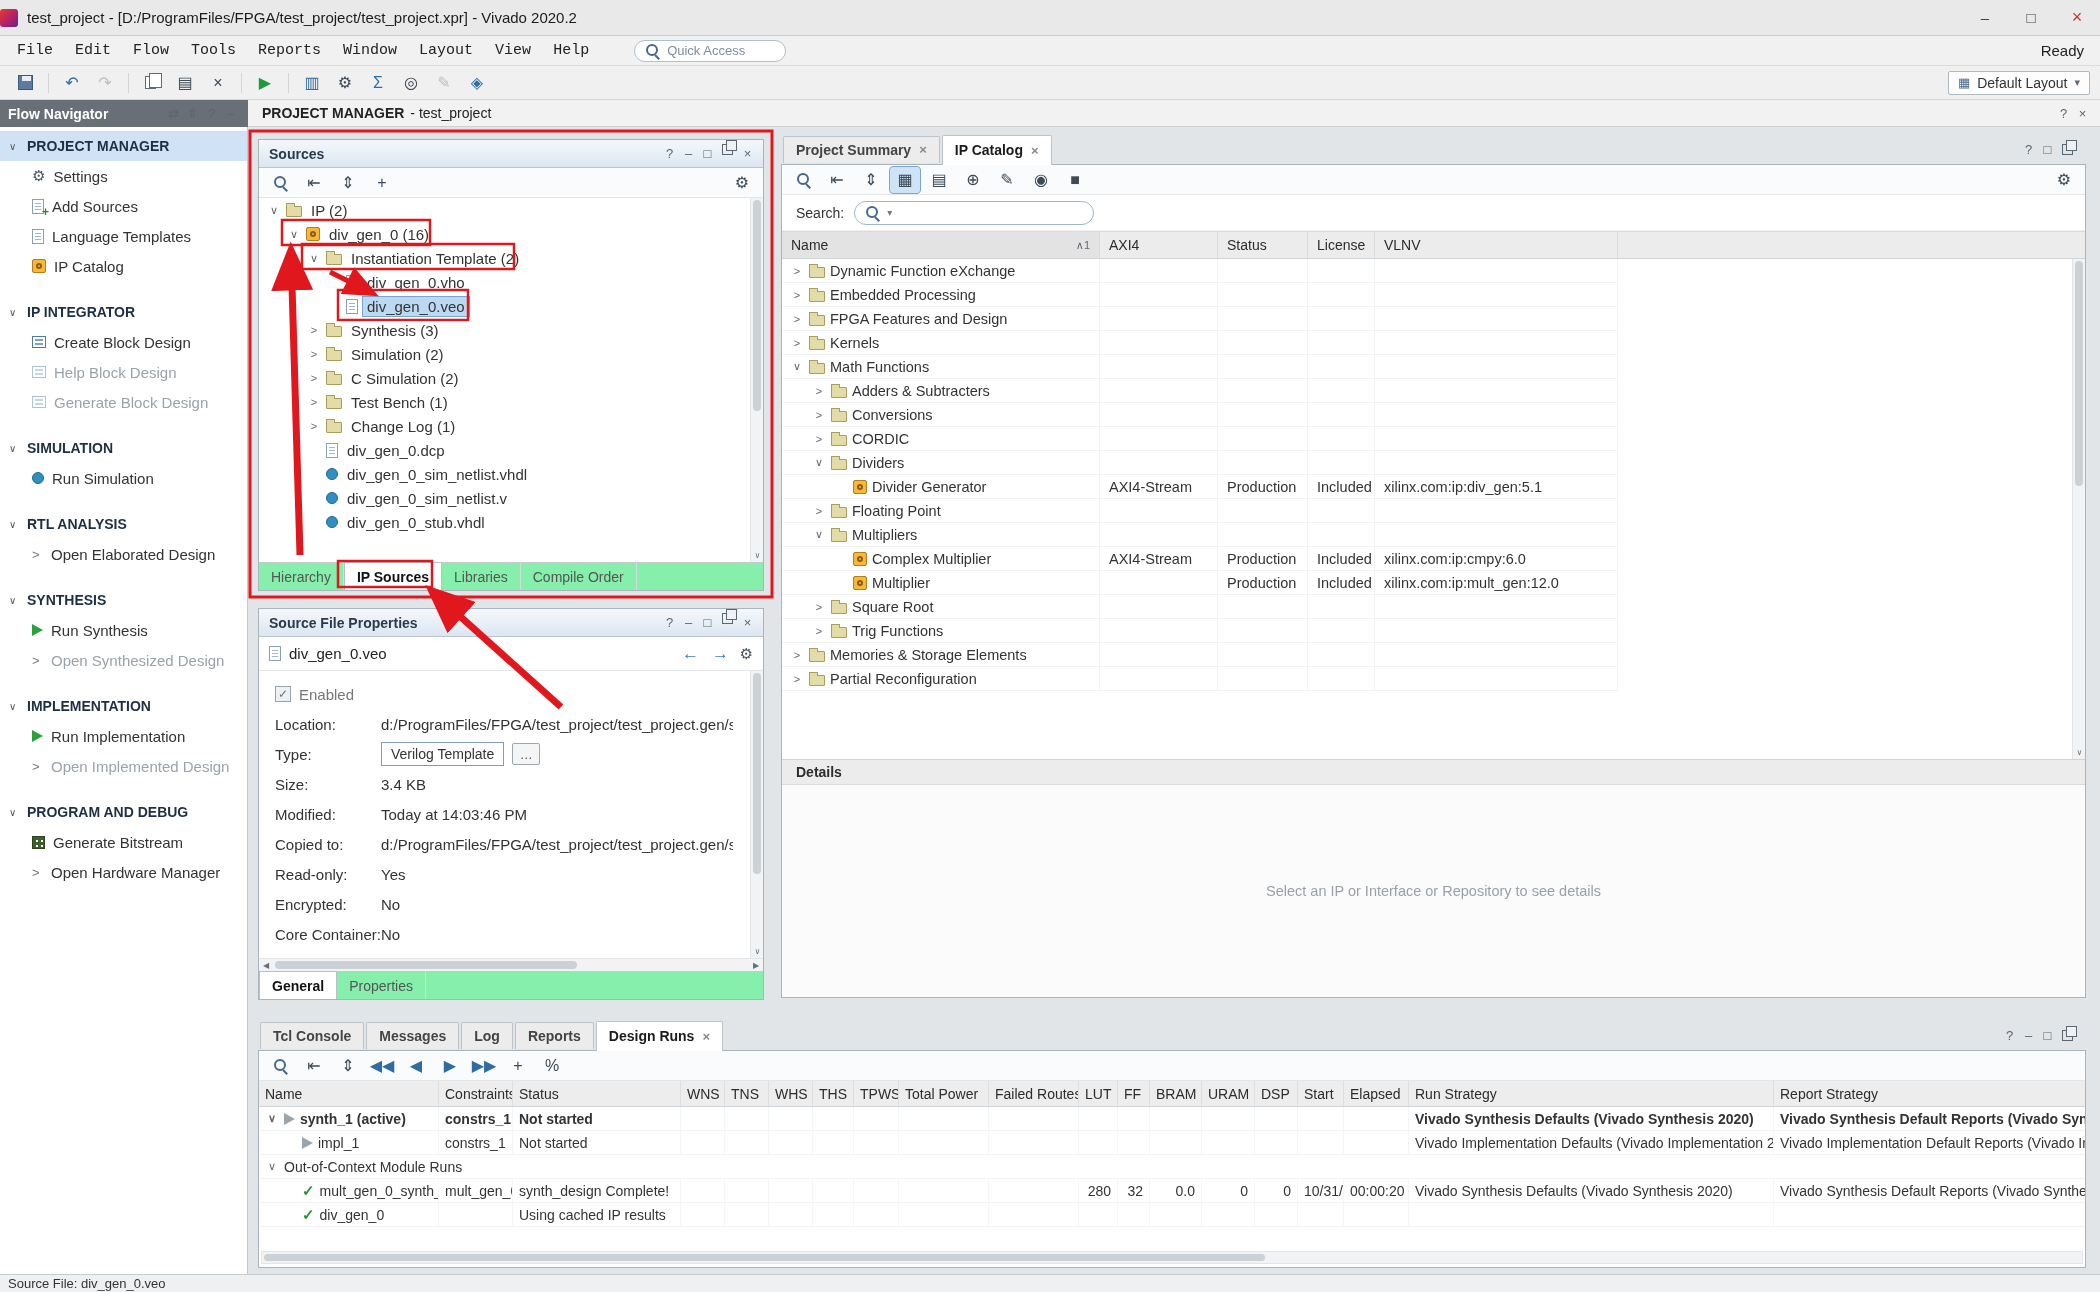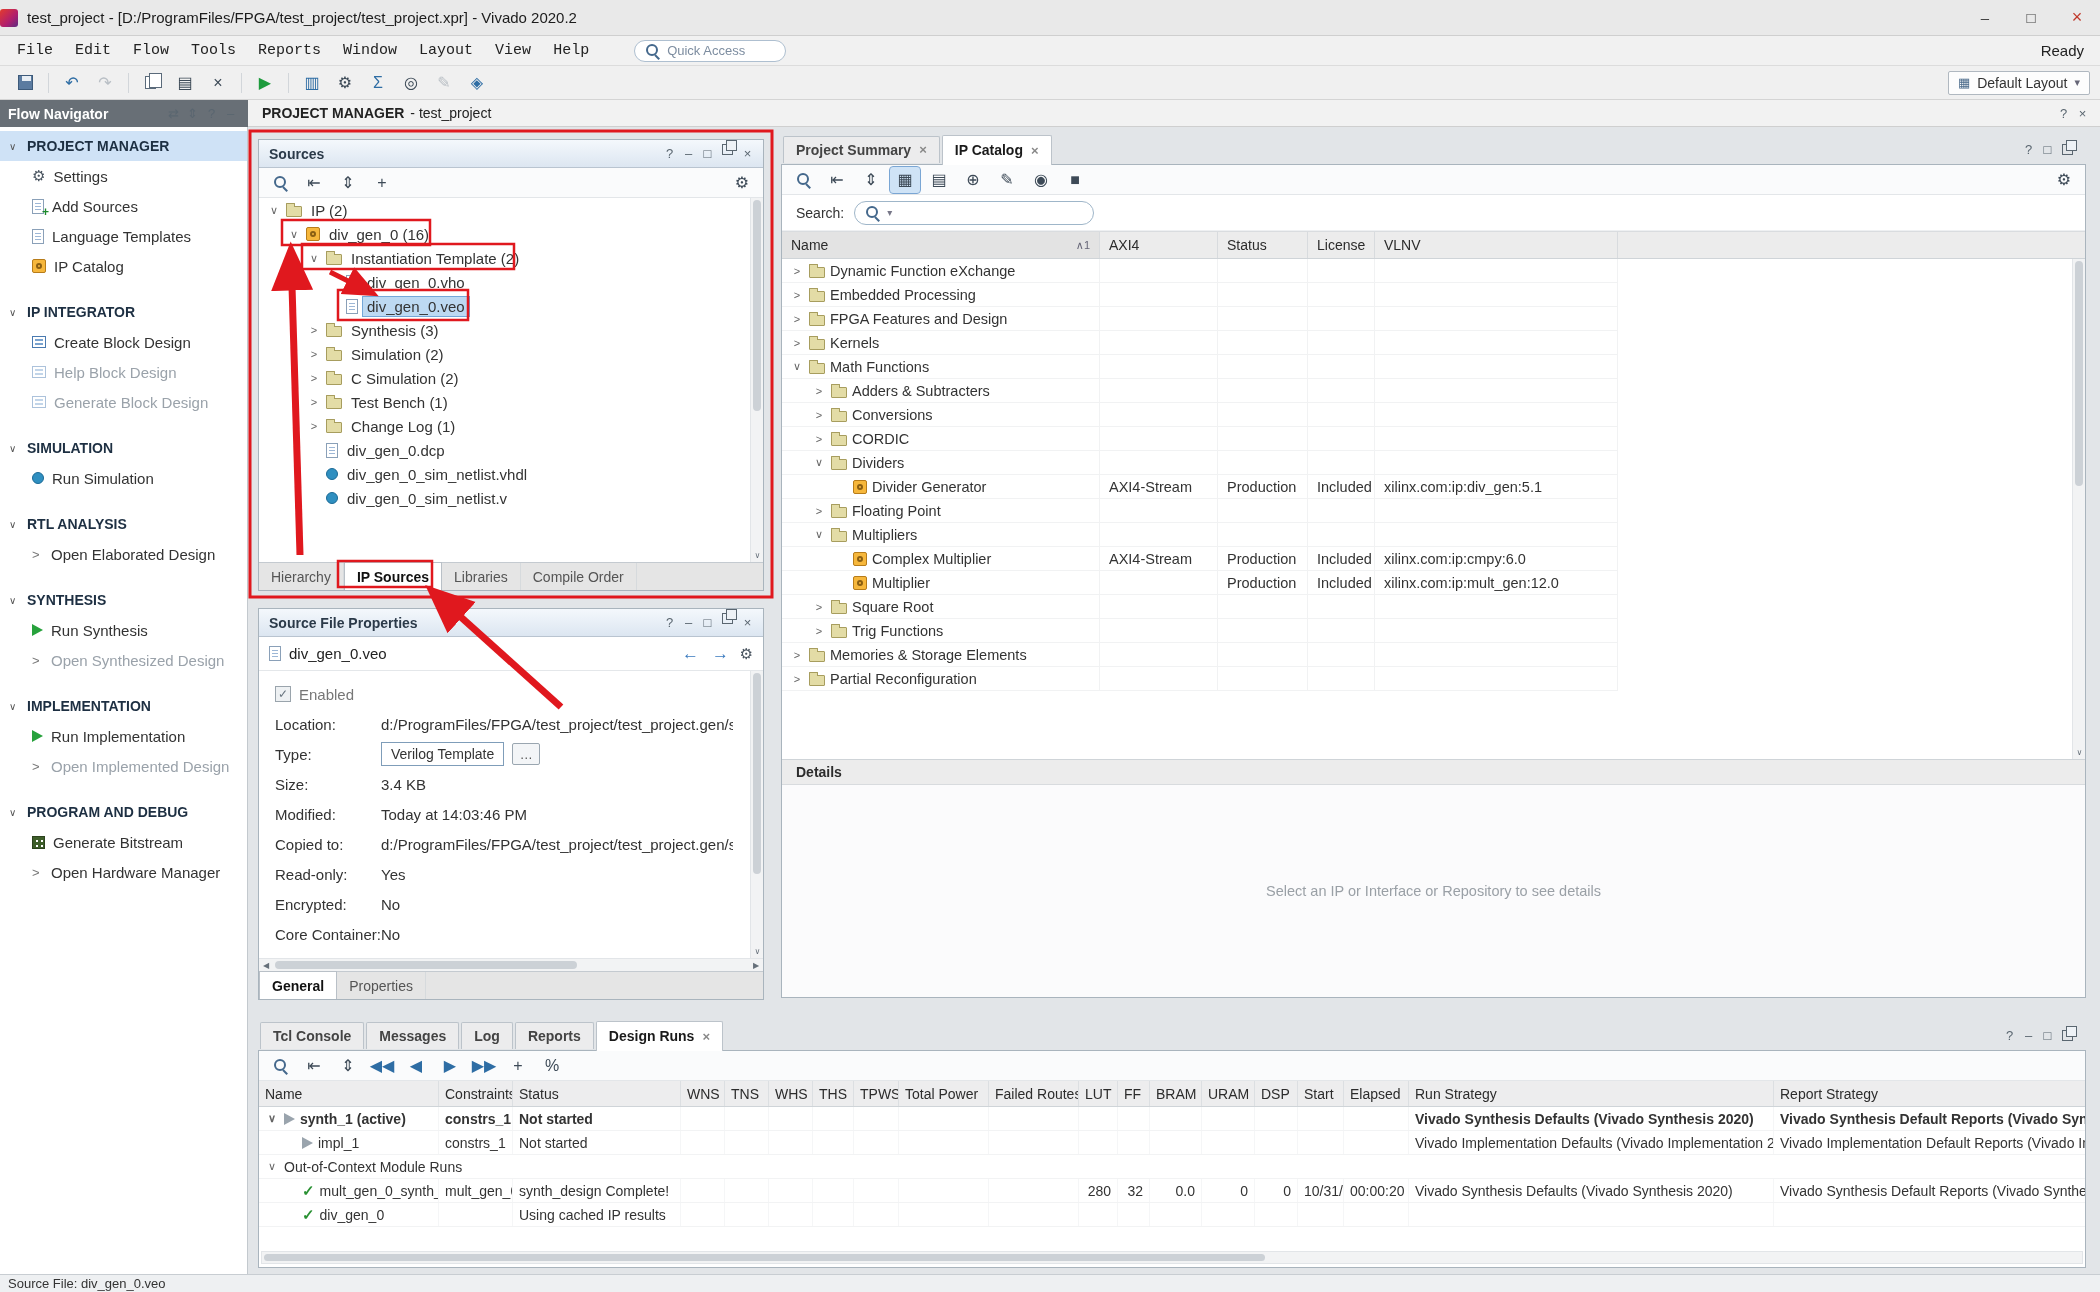--- a/index.html
+++ b/index.html
@@ -90,21 +90,21 @@
   .ic-copy::after{ content:""; position:absolute; left:3px; top:-4px; width:11px; height:13px; border:1px solid #5a6a7a; background:#fff; }
 
   
   .tree{ flex:1; position:relative; overflow:hidden; background:#fff; }
   .tree-row{ height:24px; display:flex; align-items:center; gap:5px; font-size:15px; color:#333; white-space:nowrap; }
   .tree-caret{ width:14px; flex:0 0 14px; text-align:center; font-size:11px; color:#666; }
   .tree-label{ padding:1px 4px; }
   .tree-label.selected{ background:var(--sel); outline:1px solid #74a7d8; }
 
   
-  .btabbar{ height:28px; flex:0 0 28px; display:flex; align-items:stretch; background:#e5e5e5; border-top:1px solid #c4cad0; }
+  .btabbar{ height:28px; flex:0 0 28px; display:flex; align-items:stretch; background:#86efac; border-top:1px solid #c4cad0; }
   .btab{ padding:0 12px; display:flex; align-items:center; font-size:14px; color:#555; border-right:1px solid #d6dadd; }
   .btab.active{ background:#fff; border:1px solid #b9c0c7; border-bottom:none; margin-top:-1px; color:#111; font-weight:bold; }
 
   
   .prop-sub{ height:34px; flex:0 0 34px; display:flex; align-items:center; gap:8px; padding:0 10px; border-bottom:1px solid #e4e7ea; font-size:15px; color:#222; }
   .nav-arrow{ color:#3a7abf; font-size:17px; width:22px; text-align:center; }
   .prop-body{ flex:1; position:relative; padding:8px 16px 0 16px; overflow:hidden; }
   .prop-row{ height:30px; display:flex; align-items:center; font-size:15px; }
   .prop-label{ width:106px; flex:0 0 106px; color:#333; }
   .prop-value{ color:#333; white-space:nowrap; overflow:hidden; max-width:352px; }
@@ -470,20 +470,25 @@
           </div>
           <div class="tree-row" style="padding-left: 48px;">
             <span class="tree-caret"></span>
             <span class="ic-dot"></span>
             <span class="tree-label">div_gen_0_sim_netlist.vhdl</span>
           </div>
           <div class="tree-row" style="padding-left: 48px;">
             <span class="tree-caret"></span>
             <span class="ic-dot"></span>
             <span class="tree-label">div_gen_0_sim_netlist.v</span>
+          </div>
+          <div class="tree-row" style="padding-left: 48px;">
+            <span class="tree-caret"></span>
+            <span class="ic-dot"></span>
+            <span class="tree-label">div_gen_0_stub.vhdl</span>
           </div>
         </div>
       <div class="vscroll">
         <div class="vthumb" style="top:2px;height:58%"></div>
         <span class="scroll-btn" style="bottom:0">∨</span>
       </div>
     </div>
     <div class="btabbar" id="src-tabs">
         <span class="btab">Hierarchy</span>
         <span class="btab active">IP Sources</span>

